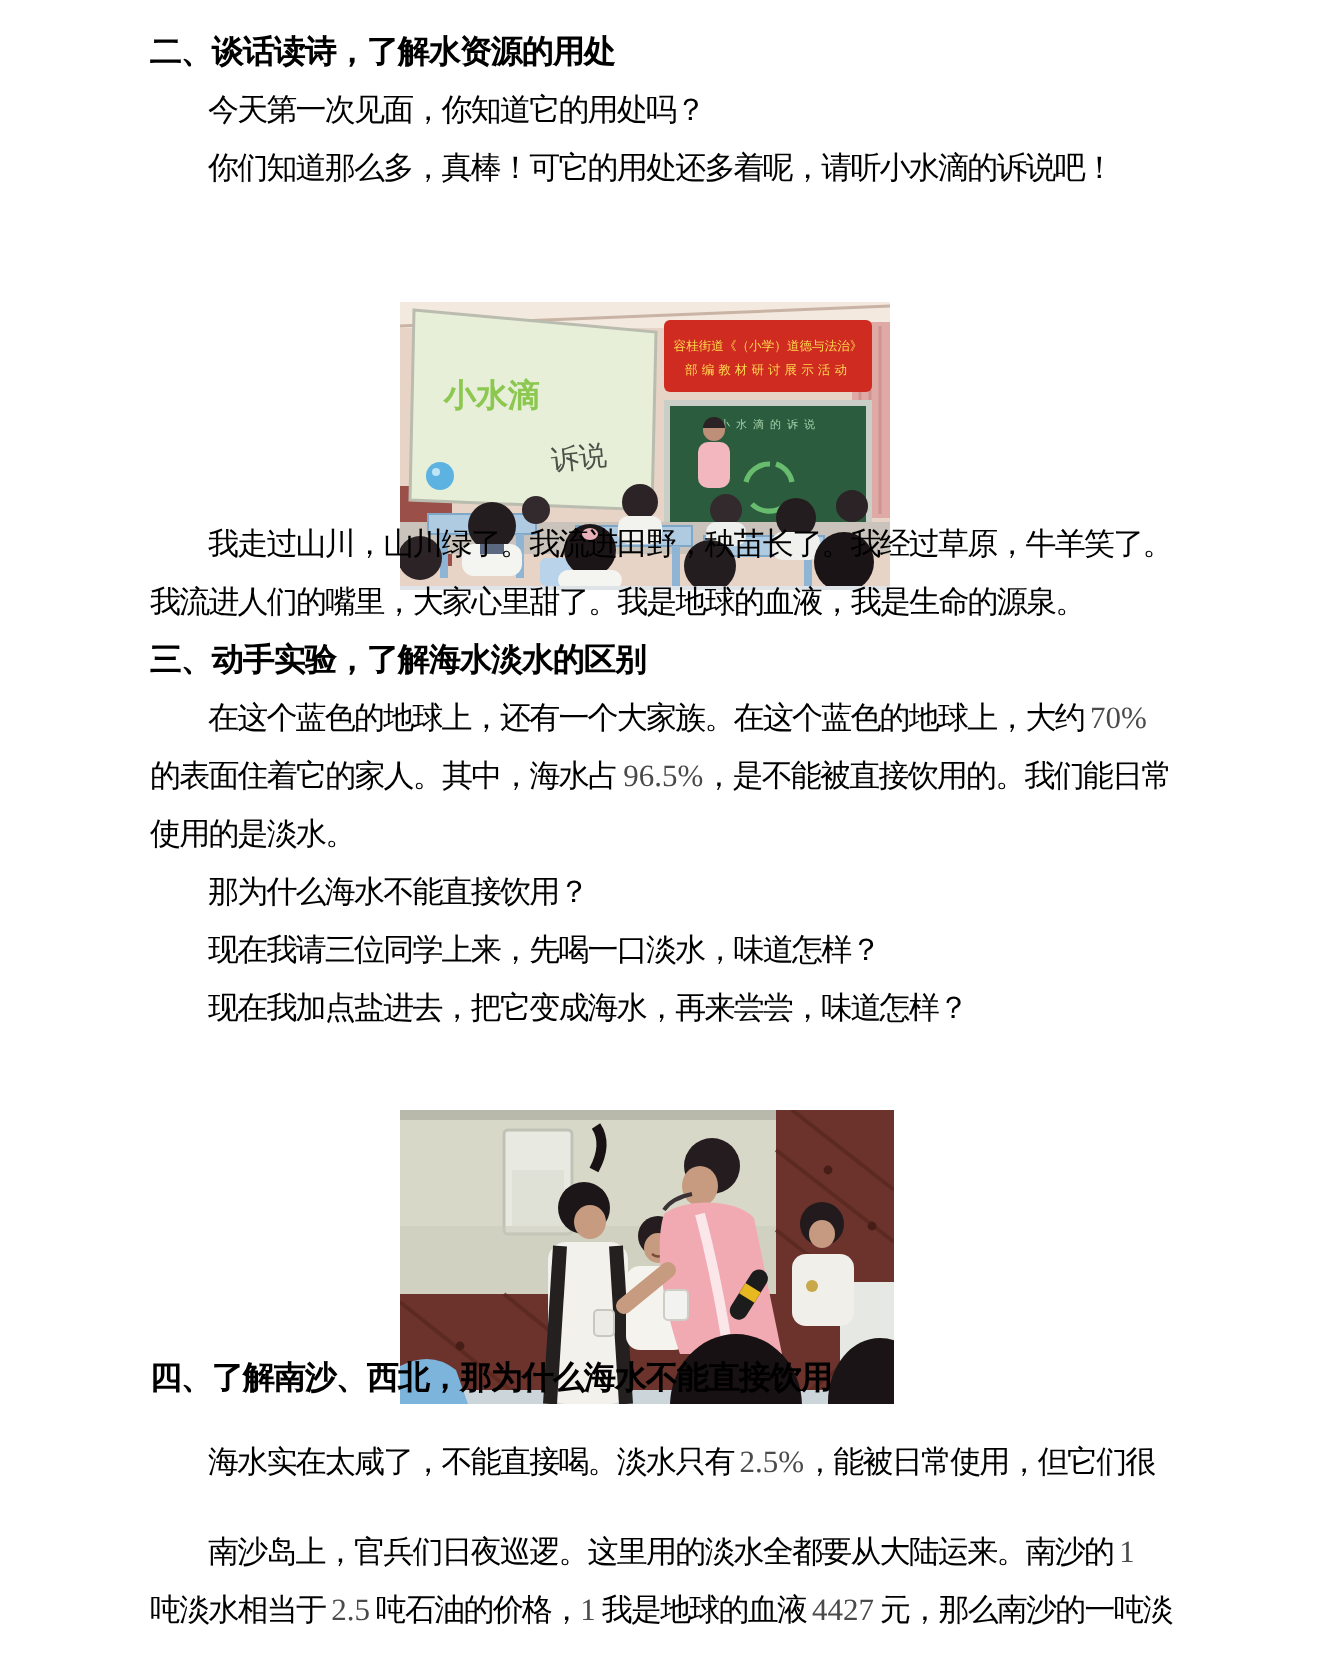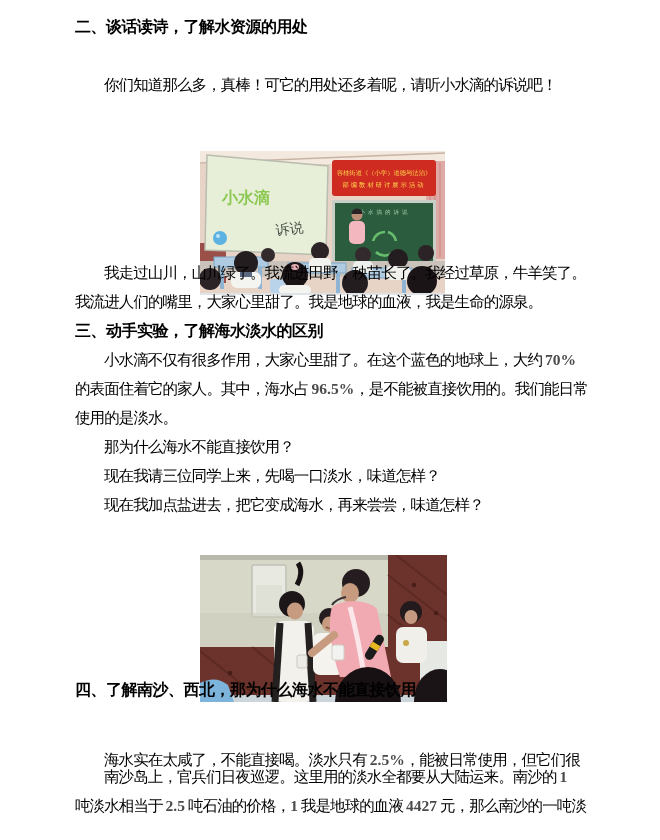--- a/index.html
+++ b/index.html
@@ -12,31 +12,32 @@
     font-size:15.5px; letter-spacing:-0.9px; line-height:21px;
     font-family:"Liberation Serif","DejaVu Serif",serif;
   }
   .line.h {
     font-family:"Liberation Sans","DejaVu Sans",sans-serif;
     font-weight:bold; font-size:16px; letter-spacing:-0.5px;
   }
   .line.ind { padding-left:29px; }
   .num {
     font-family:"Liberation Serif","DejaVu Serif",serif;
-    color:#4a4a4a; letter-spacing:0;font-weight:bold;
+    color:#4a4a4a; letter-spacing:0;
   }
   .photo { position:absolute; left:200px;margin-top:38px; }
   .photo svg { display:block; }
 </style>
 </head>
 <body>
 
 <div class="page">
 
   <div class="line h" style="top:16px"><span>二、谈话读诗，了解水资源的用处</span></div>
+  <div class="line ind" style="top:45px"><span>今天第一次见面，你知道它的用处吗？</span></div>
   <div class="line ind" style="top:74px"><span>你们知道那么多，真棒！可它的用处还多着呢，请听小水滴的诉说吧！</span></div>
 
   <div class="photo" style="top:113px">
     <svg width="245" height="144" viewBox="0 0 245 144">
 
       <rect width="245" height="144" fill="#e8d4c6"></rect>
       <rect x="0" y="0" width="245" height="13" fill="#f3e9df"></rect>
       <path d="M0,12 L245,2" stroke="#c9b3a4" stroke-width="1.5" fill="none"></path>
 
       <rect x="226" y="10" width="19" height="98" fill="#dfa9a5"></rect>
@@ -105,21 +106,21 @@
         <circle cx="68" cy="104" r="7" fill="#332a2d"></circle>
         <ellipse cx="95" cy="116" rx="4" ry="3" fill="#e8b0b8"></ellipse>
       </g>
       <rect x="0" y="142" width="245" height="2" fill="#dfe4e8"></rect>
     </svg>
   </div>
 
   <div class="line ind" style="top:262px"><span>我走过山川，山川绿了。我流进田野，秧苗长了。我经过草原，牛羊笑了。</span></div>
   <div class="line h" style="top:320px"><span>三、动手实验，了解海水淡水的区别</span></div>
   <div class="line" style="top:291px"><span>我流进人们的嘴里，大家心里甜了。我是地球的血液，我是生命的源泉。</span></div>
-  <div class="line ind" style="top:349px"><span>小水滴不仅有很多作用，大家心里甜了。在这个蓝色的地球上，大约 </span><span class="num">70%</span></div>
+  <div class="line ind" style="top:349px"><span>在这个蓝色的地球上，还有一个大家族。在这个蓝色的地球上，大约 </span><span class="num">70%</span></div>
   <div class="line" style="top:378px"><span>的表面住着它的家人。其中，海水占 </span><span class="num">96.5%</span><span>，是不能被直接饮用的。我们能日常</span></div>
   <div class="line" style="top:407px"><span>使用的是淡水。</span></div>
   <div class="line ind" style="top:436px"><span>那为什么海水不能直接饮用？</span></div>
   <div class="line ind" style="top:465px"><span>现在我请三位同学上来，先喝一口淡水，味道怎样？</span></div>
   <div class="line ind" style="top:494px"><span>现在我加点盐进去，把它变成海水，再来尝尝，味道怎样？</span></div>
 
   <div class="photo" style="top:517px">
     <svg width="247" height="147" viewBox="0 0 247 147">
 
       <rect width="247" height="147" fill="#d8d8c8"></rect>
@@ -186,17 +187,17 @@
 
       <g>
         <path d="M0,128 q16,-8 28,2 l6,17 L0,147 Z" fill="#7db4dc"></path>
         <ellipse cx="168" cy="148" rx="33" ry="36" fill="#171113"></ellipse>
         <ellipse cx="240" cy="146" rx="26" ry="32" fill="#1b1416"></ellipse>
       </g>
     </svg>
   </div>
 
   <div class="line h" style="top:679px"><span>四、了解南沙、西北，那为什么海水不能直接饮用</span></div>
-  <div class="line ind" style="top:749px"><span>海水实在太咸了，不能直接喝。淡水只有 </span><span class="num">2.5%</span><span>，能被日常使用，但它们很</span></div>
+  <div class="line ind" style="top:721px"><span>海水实在太咸了，不能直接喝。淡水只有 </span><span class="num">2.5%</span><span>，能被日常使用，但它们很</span></div>
   <div class="line ind" style="top:766px"><span>南沙岛上，官兵们日夜巡逻。这里用的淡水全都要从大陆运来。南沙的 </span><span class="num">1</span></div>
   <div class="line" style="top:795px"><span>吨淡水相当于 </span><span class="num">2.5</span><span> 吨石油的价格，</span><span class="num">1</span><span> 我是地球的血液 </span><span class="num">4427</span><span> 元，那么南沙的一吨淡</span></div>
 
 </div>
 
 </body></html>

